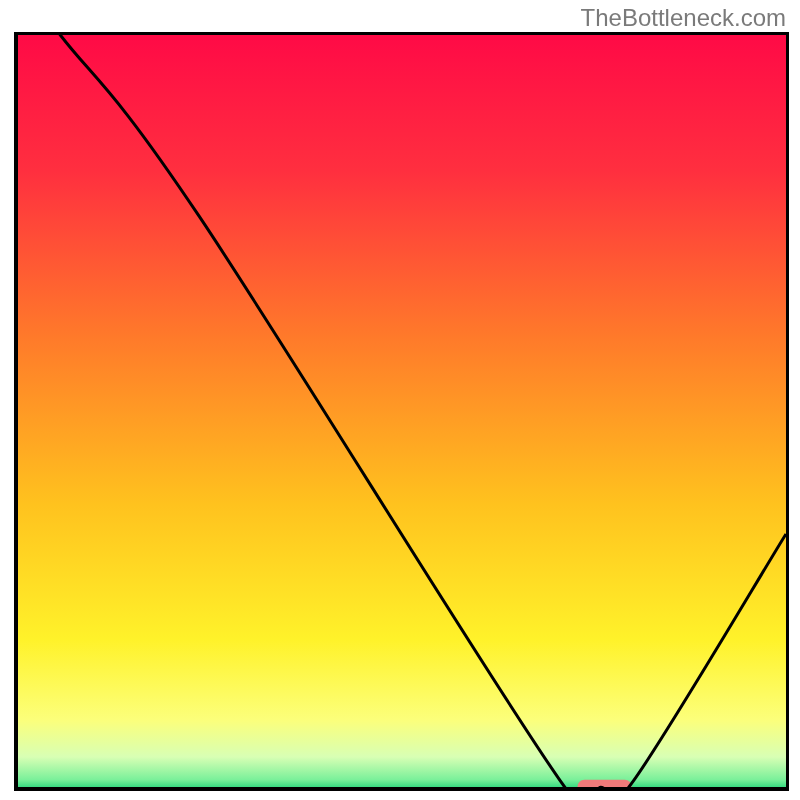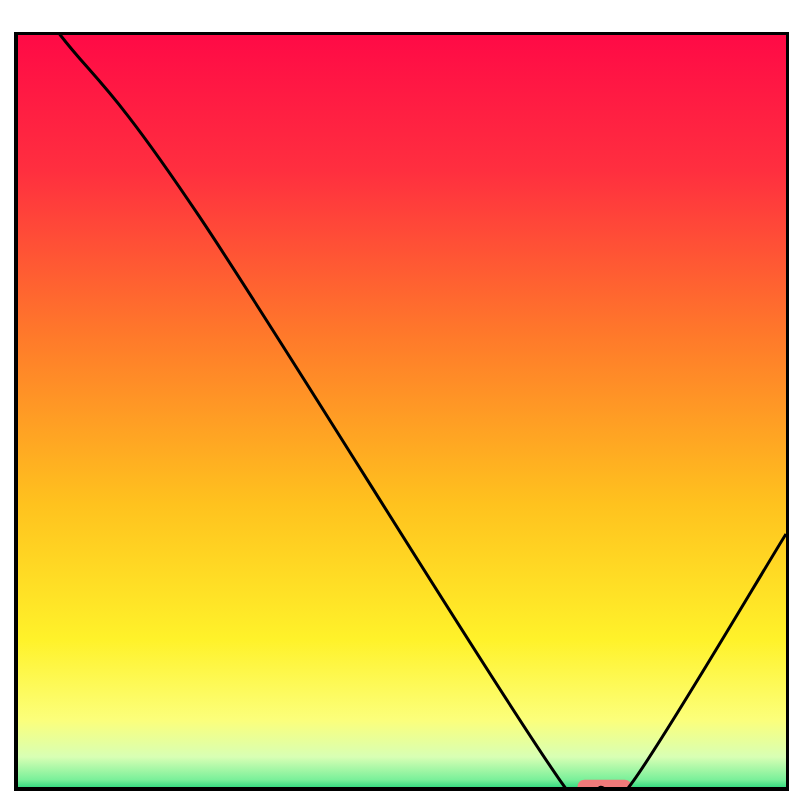--- a/index.html
+++ b/index.html
@@ -43,20 +43,21 @@
     width: 100%; height: 100%;
     border-left: 4px solid #000;
     border-bottom: 4px solid #000;
     pointer-events: none;
     box-sizing: border-box;
   }
 </style>
 </head>
 <body>
 <div class="wrap">
+  <div class="attribution">TheBottleneck.com</div>
   <div class="plot-outer">
     <svg class="plot" viewBox="0 0 772 756" preserveAspectRatio="none">
       <defs>
         <linearGradient id="bg" x1="0" y1="0" x2="0" y2="1">
         <stop offset="0%" stop-color="#ff0a46"></stop>
             <stop offset="18%" stop-color="#ff2f3f"></stop>
             <stop offset="40%" stop-color="#ff7a2a"></stop>
             <stop offset="62%" stop-color="#ffc21e"></stop>
             <stop offset="80%" stop-color="#fff22a"></stop>
             <stop offset="90.5%" stop-color="#fcff7a"></stop>

